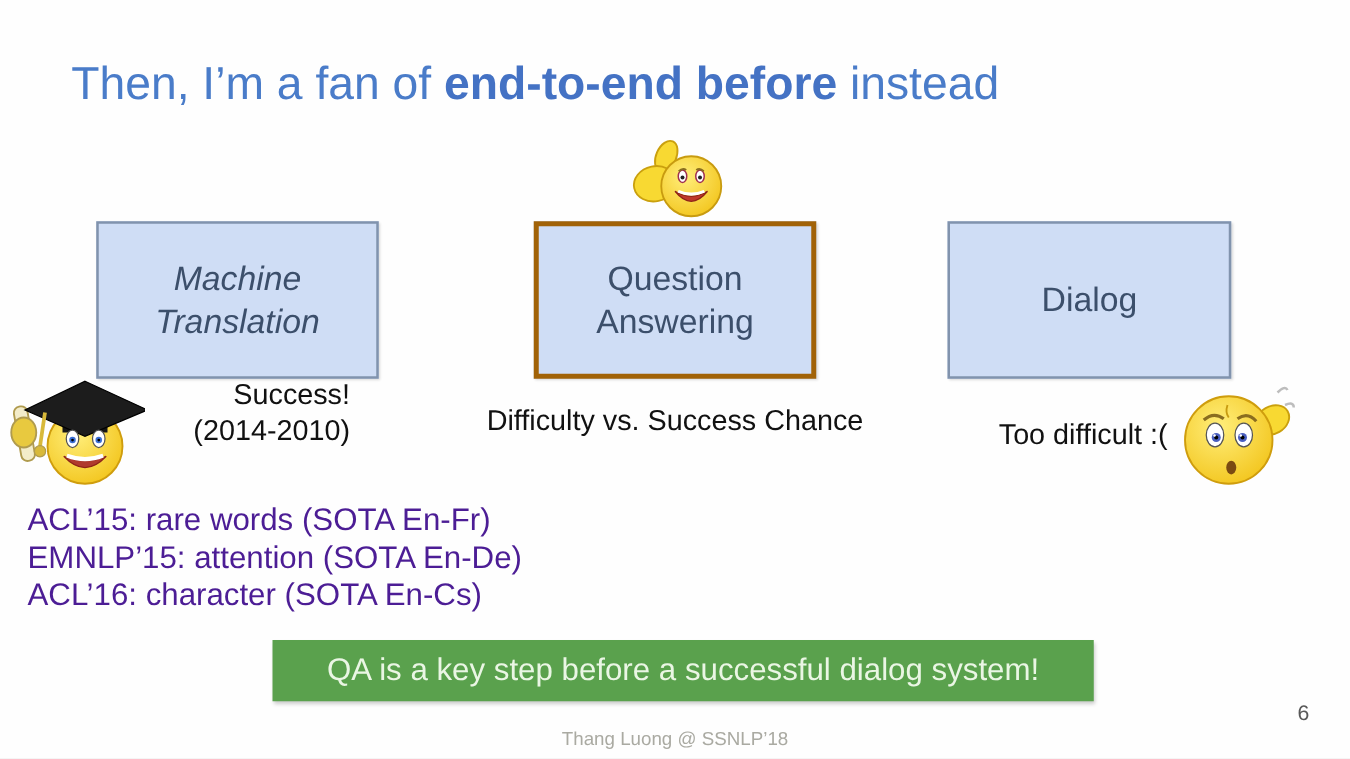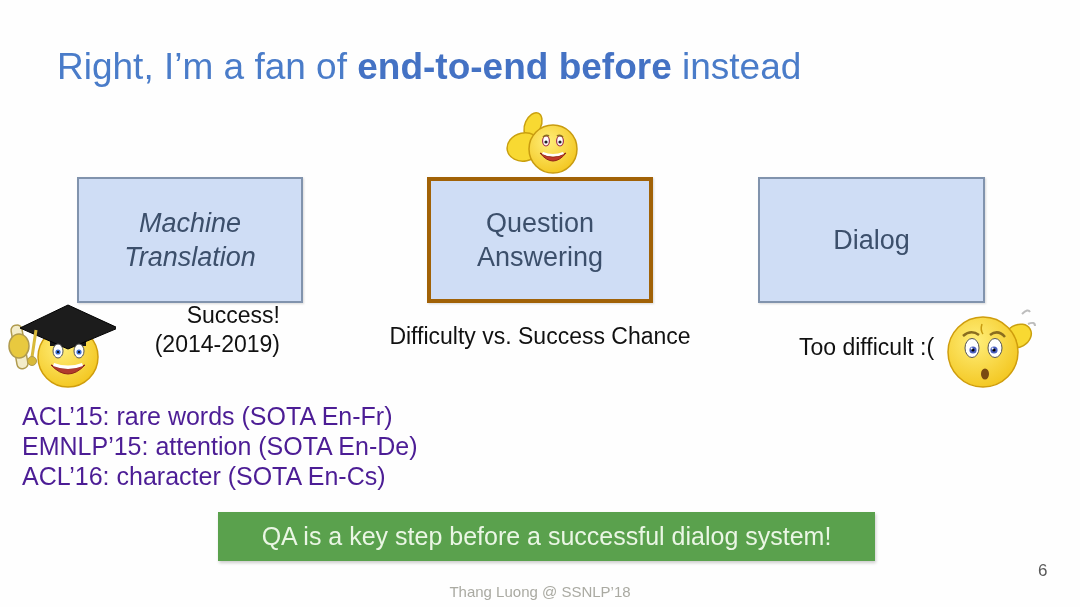--- a/index.html
+++ b/index.html
@@ -63,21 +63,21 @@
   .emoji-grad{left:4px;top:299px;width:112px;height:94px;}
   .emoji-worried{left:938px;top:302px;width:98px;height:92px;}
   .emoji svg{width:100%;height:100%;display:block;}
 </style>
 </head>
 <body>
 
 <div class="slide">
 
   <div class="title">
-    <span>Right, I’m a fan of </span><b>end-to-end before</b><span> instead</span>
+    <span>Then, I’m a fan of </span><b>end-to-end before</b><span> instead</span>
   </div>
 
   <div class="emoji emoji-thumbs">
     <svg viewBox="0 0 78 66" xmlns="http://www.w3.org/2000/svg">
       <defs>
         <radialGradient id="gy1" cx="40%" cy="35%" r="75%">
           <stop offset="0%" stop-color="#ffee7a"></stop>
             <stop offset="100%" stop-color="#f2c318"></stop>
         </radialGradient>
       </defs>
@@ -126,21 +126,21 @@
       <ellipse cx="75" cy="52" rx="5" ry="7" fill="#fff" stroke="#555" stroke-width="1"></ellipse>
       <circle cx="75" cy="53" r="2.6" fill="#3b6fd4"></circle>
         <circle cx="75" cy="53" r="1.1" fill="#000"></circle>
       <path d="M47 66 Q64 84 81 66 Q64 73 47 66 Z" fill="#b03a2e" stroke="#8e2418" stroke-width="1"></path>
       <path d="M49 67 Q64 73 79 67 L78 64 Q64 69 50 64 Z" fill="#ffffff"></path>
     </svg>
   </div>
 
   <div class="caption cap-mt">
     <div>Success!</div>
-    <div>(2014-2019)</div>
+    <div>(2014-2010)</div>
   </div>
   <div class="caption cap-qa">
     <div>Difficulty vs. Success Chance</div>
   </div>
   <div class="caption cap-dialog">Too difficult :(</div>
 
   <div class="emoji emoji-worried">
     <svg viewBox="0 0 98 92" xmlns="http://www.w3.org/2000/svg">
       <defs>
         <radialGradient id="gy3" cx="40%" cy="35%" r="75%">

